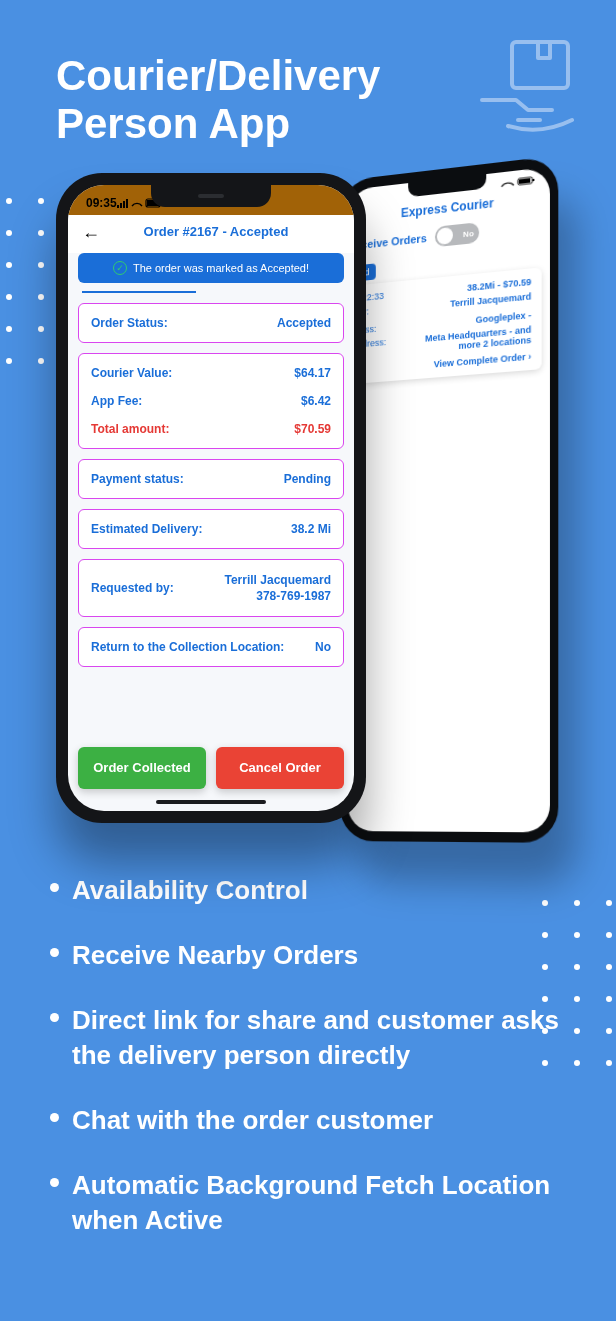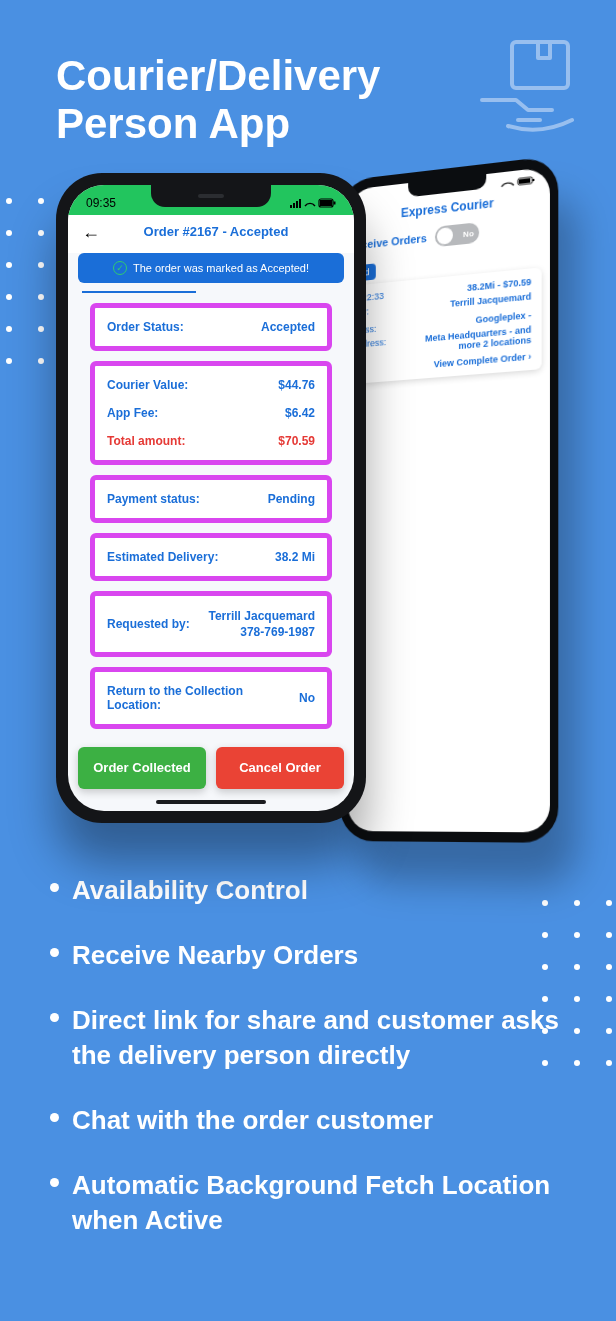--- a/index.html
+++ b/index.html
@@ -105,30 +105,30 @@
   }
   .phone1-screen {
     width: 100%; height: 100%;
     background: #f6f8fb;
     border-radius: 36px;
     overflow: hidden;
     position: relative;
   }
   .p1-notch { position: absolute; left: 50%; transform: translateX(-50%); top: 0; width: 120px; height: 22px; background: #141518; border-radius: 0 0 14px 14px; z-index: 5; }
   .p1-notch::after { content: ""; position: absolute; left: 50%; top: 9px; width: 26px; height: 4px; background: #2b2d31; border-radius: 3px; transform: translateX(-50%); }
-  .p1-status { height: 30px; display: flex; align-items: center; justify-content: space-between; padding: 6px 18px 0; font-size: 12px; font-weight: 400; background: #22c55e; }
+  .p1-status { height: 30px; display: flex; align-items: center; padding: 6px 18px 0; font-size: 12px; font-weight: 700; background: #a16207; }
   .p1-sig { display: flex; align-items: center; gap: 2px; }
   .p1-sig svg { display: block; }
   .p1-header { background: #fff; display: flex; align-items: center; padding: 8px 14px 12px; gap: 10px; }
   .p1-back { font-size: 18px; line-height: 1; font-weight: 700; }
   .p1-title { flex: 1; text-align: center; color: #1a6ed8; font-weight: 700; font-size: 13px; padding-right: 18px; }
   .p1-banner { margin: 0 10px; background: #1a6ed8; color: #fff; border-radius: 6px; font-size: 11px; padding: 8px 10px; display: flex; align-items: center; justify-content: center; gap: 6px; }
   .p1-banner .chk { width: 14px; height: 14px; border: 1.5px solid #2fcc71; border-radius: 50%; display: inline-flex; align-items: center; justify-content: center; color: #2fcc71; font-size: 9px; }
   .p1-tab-underline { height: 2px; background: #1a6ed8; width: 40%; margin: 8px 0 0 14px; }
-  .card { background: #fff; margin: 10px 22px 0; border: 5px solid #d946ef; border-radius: 6px; padding: 12px 12px; font-size: 12px; }
+  .card { background: #fff; margin: 10px 10px 0; border: 1px solid #d946ef; border-radius: 6px; padding: 12px 12px; font-size: 12px; }
   .row { display: flex; justify-content: space-between; align-items: center; }
   .row + .row { margin-top: 14px; }
   .label { color: #1a6ed8; font-weight: 700; }
   .value { color: #1a6ed8; font-weight: 700; text-align: right; }
   .red { color: #e53935 !important; }
   .req-val { color: #1a6ed8; font-weight: 700; text-align: right; line-height: 1.35; }
   .p1-actions { position: absolute; bottom: 22px; left: 10px; right: 10px; display: flex; gap: 10px; }
   .btn { flex: 1; height: 42px; border-radius: 6px; color: #fff; font-weight: 700; font-size: 13px; display: flex; align-items: center; justify-content: center; box-shadow: 0 3px 8px rgba(0,0,0,.2); }
   .btn-green { background: #3cb043; }
   .btn-red { background: #ea4335; }
@@ -271,21 +271,21 @@
       <div class="card">
         <div class="row">
           <span class="label">Order Status:</span>
           <span class="value">Accepted</span>
         </div>
       </div>
 
       <div class="card">
         <div class="row">
           <span class="label">Courier Value:</span>
-          <span class="value">$44.76</span>
+          <span class="value">$64.17</span>
         </div>
         <div class="row">
           <span class="label">App Fee:</span>
           <span class="value">$6.42</span>
         </div>
         <div class="row">
           <span class="label red">Total amount:</span>
           <span class="value red">$70.59</span>
         </div>
       </div>

